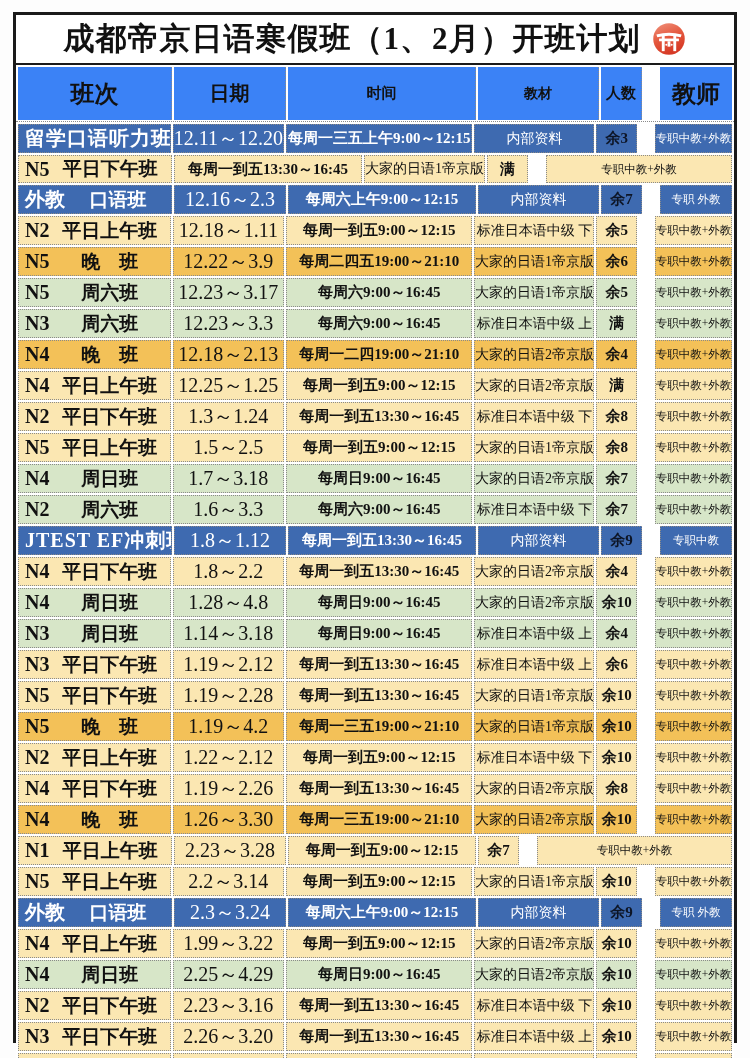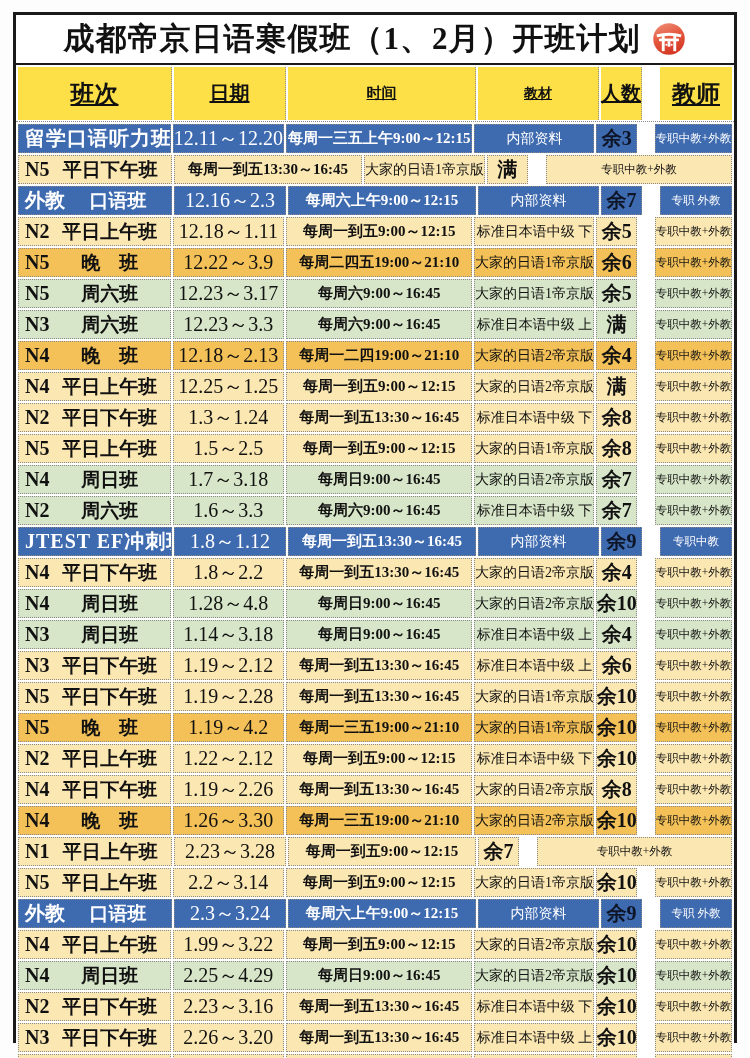--- a/index.html
+++ b/index.html
@@ -24,40 +24,39 @@
   }
   .title-text{font-size:31px;font-weight:bold;letter-spacing:1px;}
   .logo{width:36px;height:36px;flex:0 0 auto;}
   
   .head-row{
     height:57px;flex:0 0 auto;display:flex;gap:2px;padding:2px 2px 1px 2px;background:#fff;
     border-bottom:1px dotted var(--dot);
   }
   .hcell{
     display:flex;align-items:center;justify-content:center;
-    font-size:24px;font-weight:bold;background:#fde047;
+    font-size:24px;font-weight:bold;background:#3b82f6;
     border-right:1px dotted var(--dot);
-    text-decoration:underline;
   }
   .hcell:last-child{border-right:none;}
   
   .rows{
     flex:1 1 auto;display:flex;flex-direction:column;gap:2px;padding:2px;background:#fff;
   }
   .row{flex:1 1 0;display:flex;gap:2px;}
   .cell{
     border:1px dotted var(--dot);
     display:flex;align-items:center;justify-content:center;
     overflow:hidden;white-space:nowrap;
   }
   .c1{width:154px;}
   .c2{width:112px;font-size:20px;}
   .c3{width:188px;font-size:15px;font-weight:bold;}
   .c4{width:121px;font-size:14px;}
-  .c5{width:41px;font-size:20px;font-weight:bold;}
+  .c5{width:41px;font-size:15px;font-weight:bold;}
   .c6{flex:1 1 auto;font-size:11.5px;margin-left:16px;}
   .c1{justify-content:flex-start;padding:0 0 0 6px;font-weight:bold;}
   .c1 .lvl{font-size:20px;flex:0 0 auto;}
   .c1 .typ{flex:1 1 auto;text-align:center;font-size:19px;}
   .c1 .full{font-size:20px;letter-spacing:1px;}
   .row.cream  .cell{background:var(--cream);}
   .row.orange .cell{background:var(--orange);}
   .row.green  .cell{background:var(--green);}
   .row.blue   .cell{background:var(--blue);color:#fff;}
   .row.blue   .c5{color:#0d1526;}

